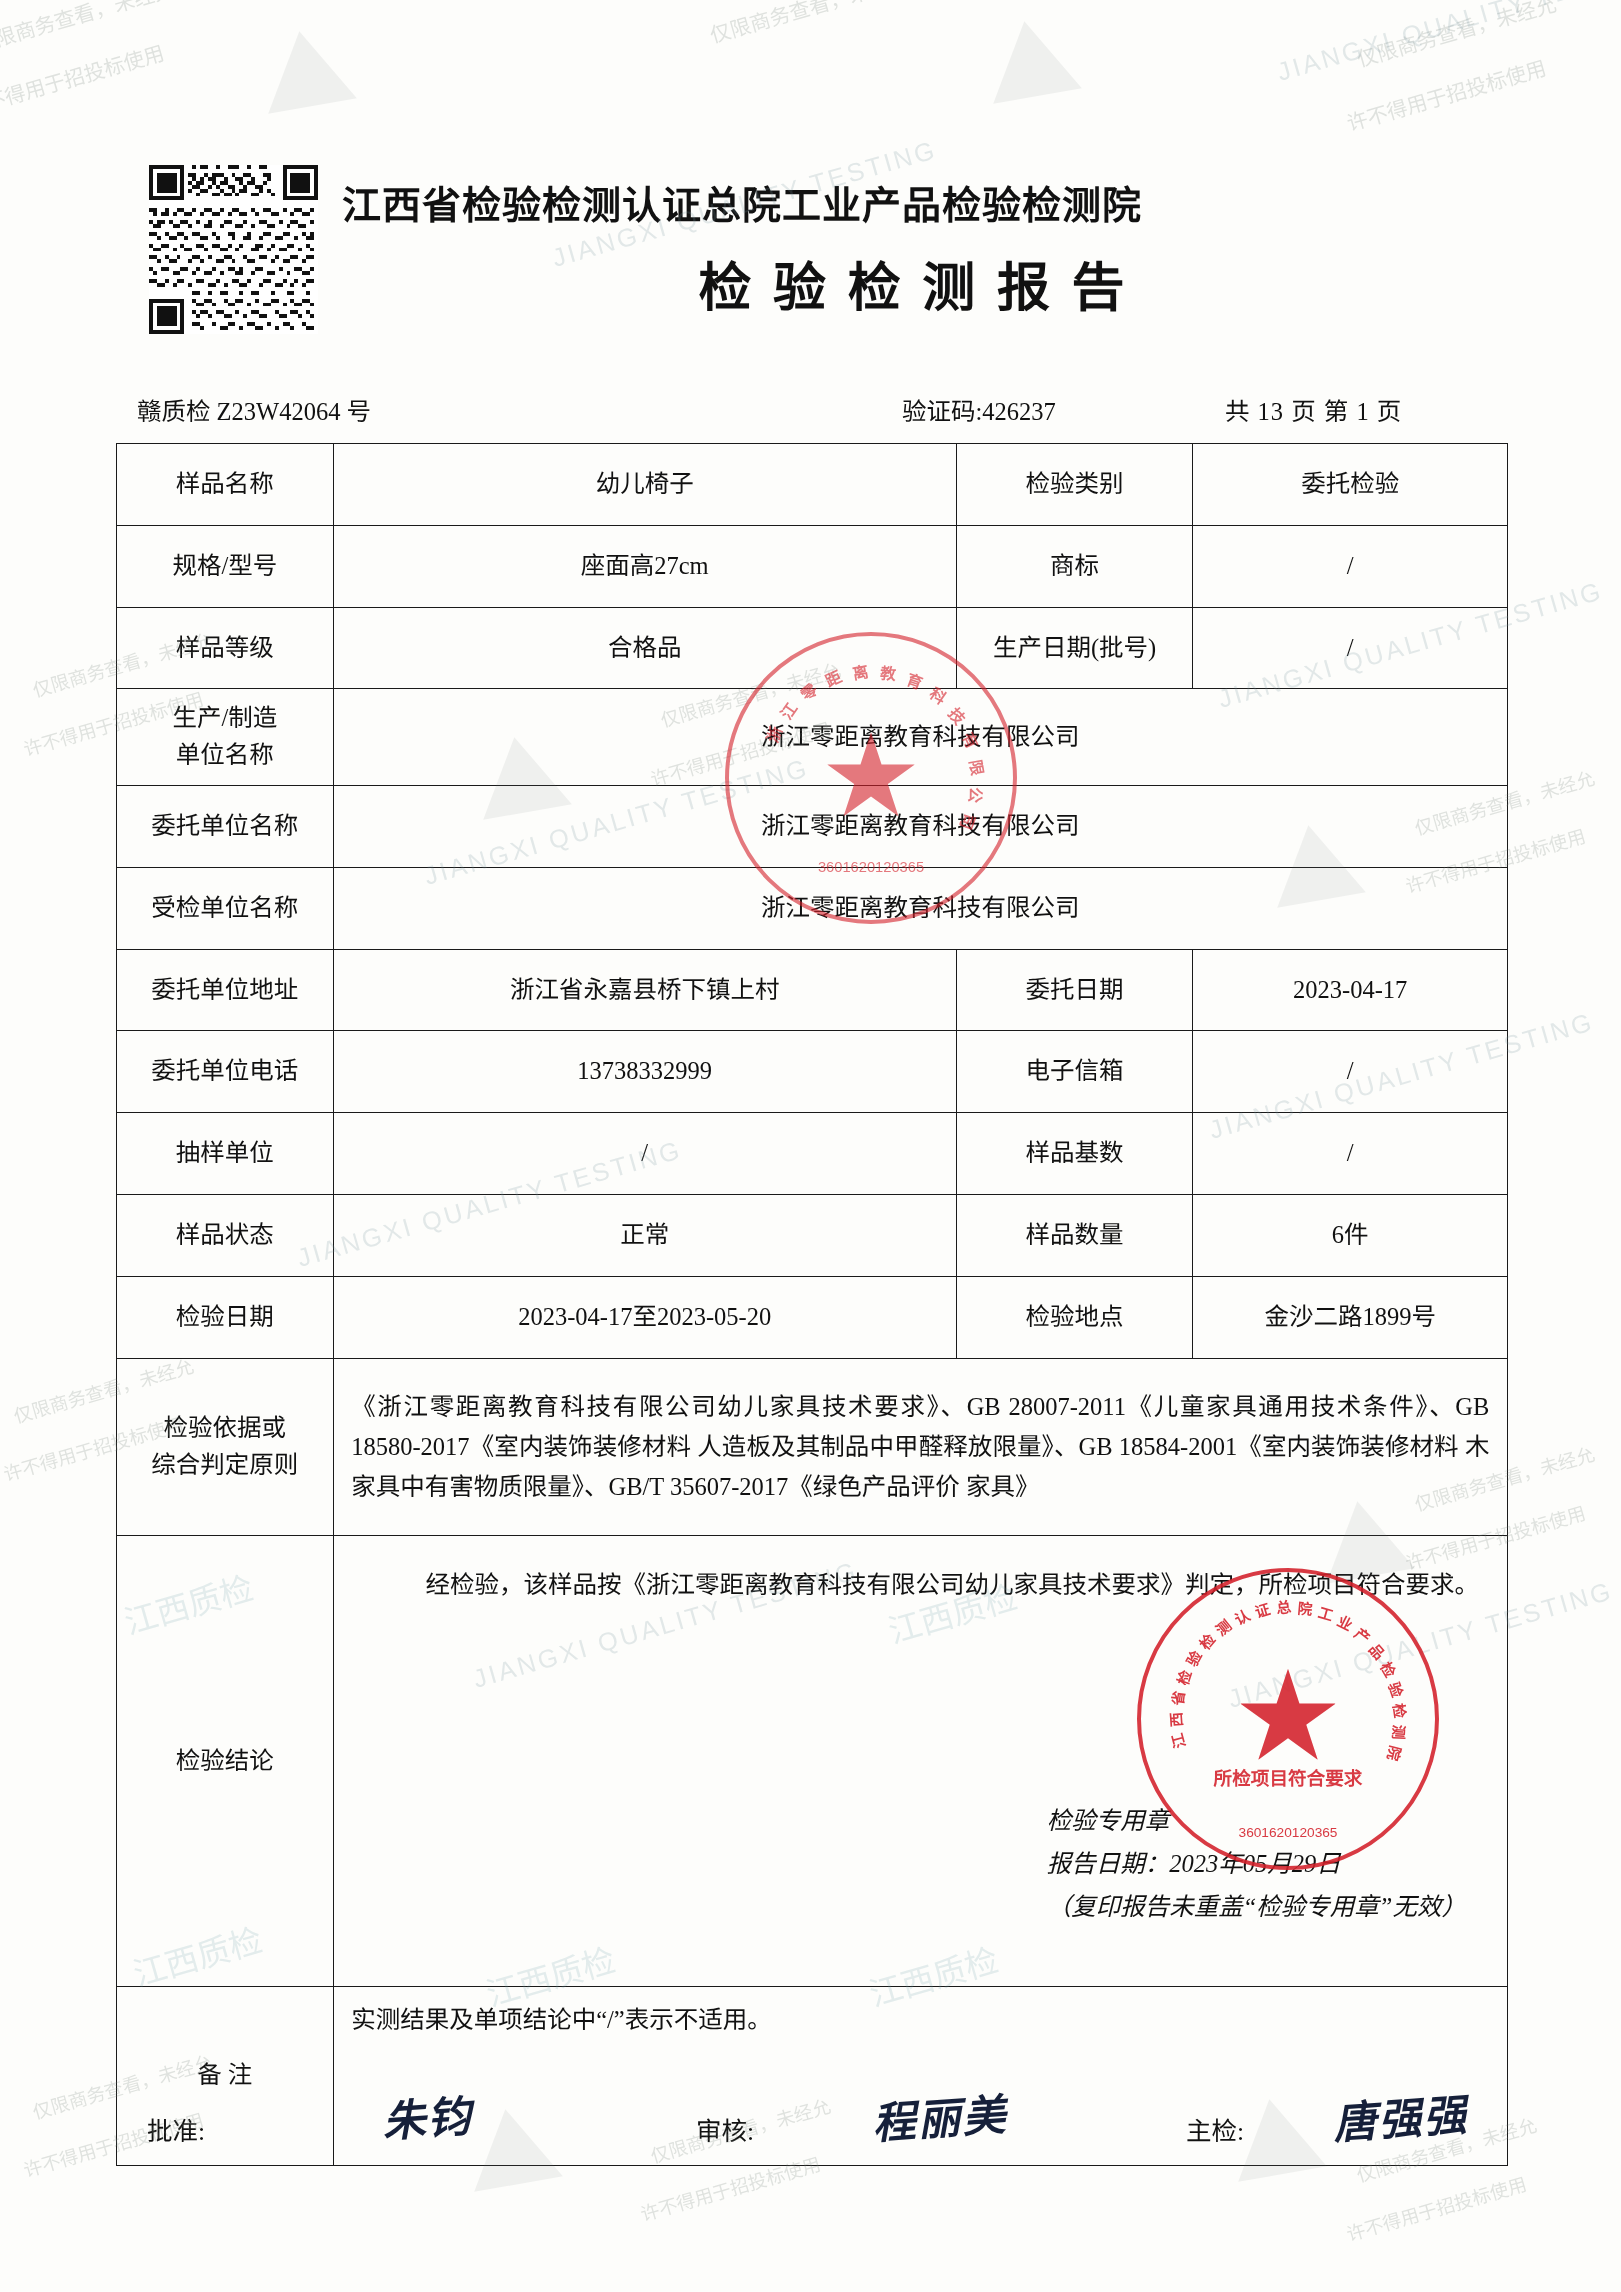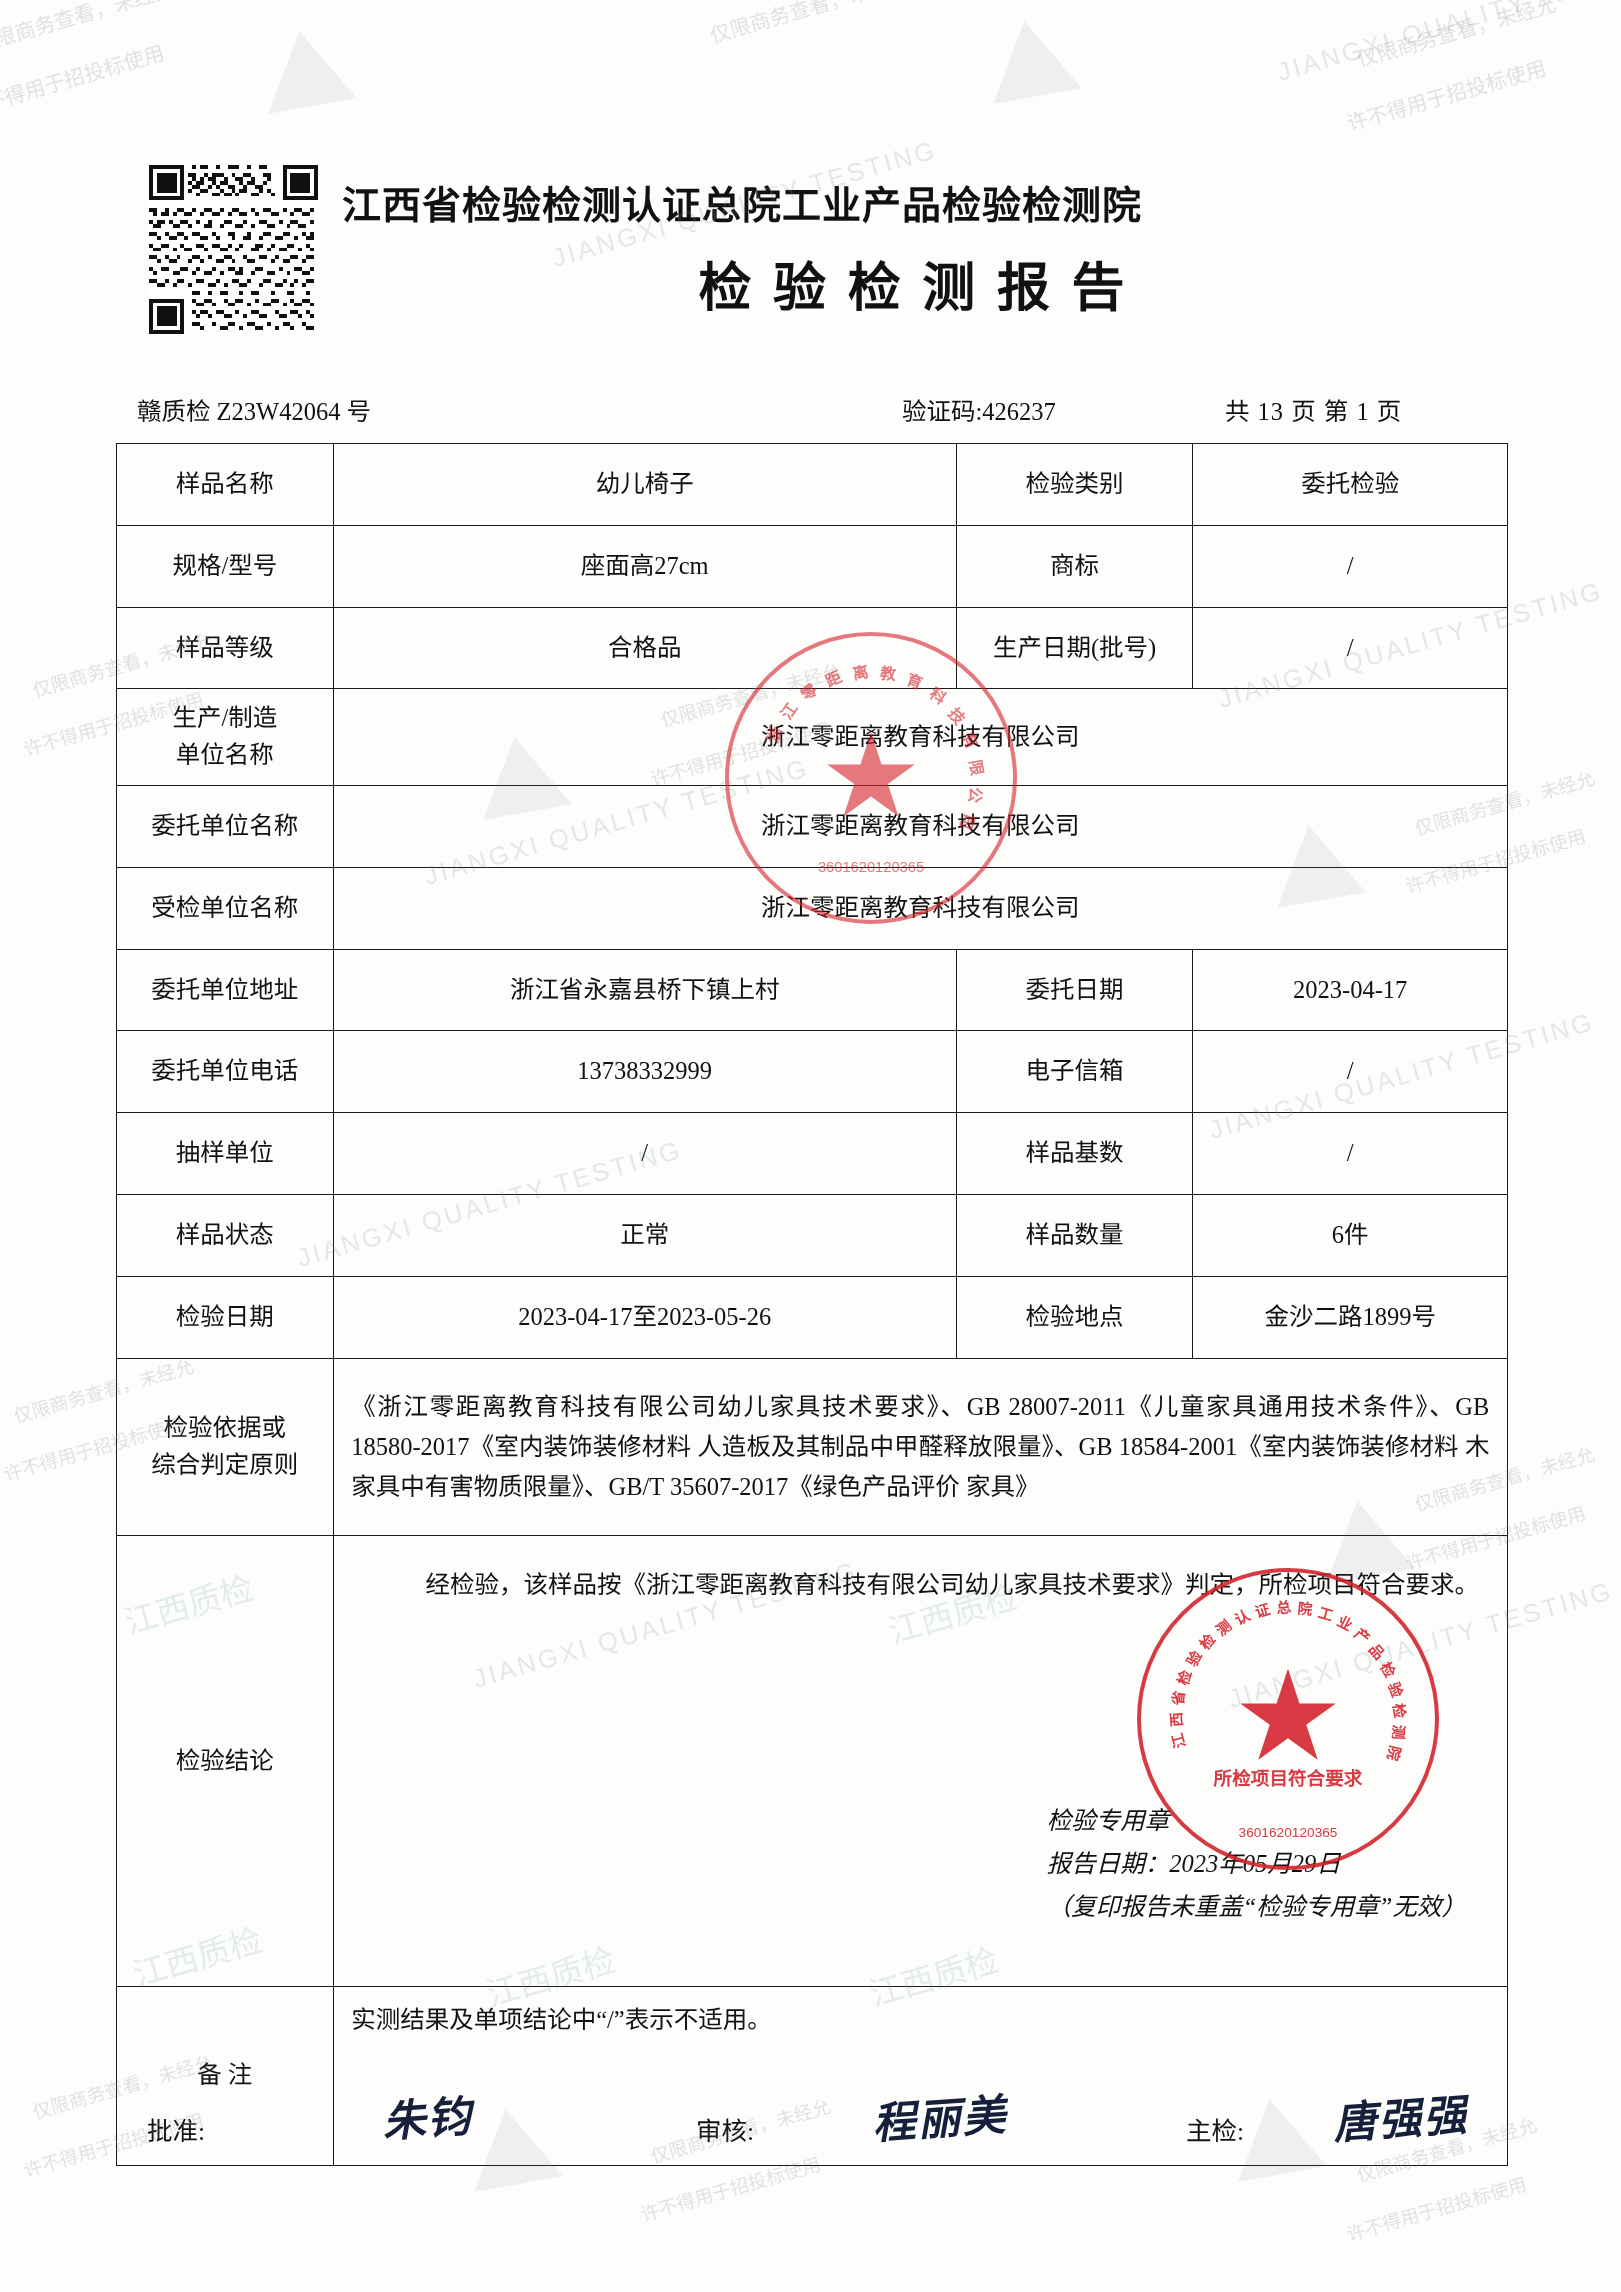--- a/index.html
+++ b/index.html
@@ -620,21 +620,21 @@
         <td class="val2">/</td>
       </tr>
       <tr class="tall">
         <td class="lbl">样品状态</td>
         <td class="c-val">正常</td>
         <td class="lbl2">样品数量</td>
         <td class="val2">6件</td>
       </tr>
       <tr class="tall">
         <td class="lbl">检验日期</td>
-        <td class="c-val">2023-04-17至2023-05-26</td>
+        <td class="c-val">2023-04-17至2023-05-20</td>
         <td class="lbl2">检验地点</td>
         <td class="val2">金沙二路1899号</td>
       </tr>
       <tr>
         <td class="lbl" style="white-space:pre-line; height:165px;">检验依据或
 综合判定原则</td>
         <td class="just" colspan="3">《浙江零距离教育科技有限公司幼儿家具技术要求》、GB 28007-2011《儿童家具通用技术条件》、GB 18580-2017《室内装饰装修材料 人造板及其制品中甲醛释放限量》、GB 18584-2001《室内装饰装修材料 木家具中有害物质限量》、GB/T 35607-2017《绿色产品评价 家具》</td>
       </tr>
       <tr>
         <td class="lbl">检验结论</td>

